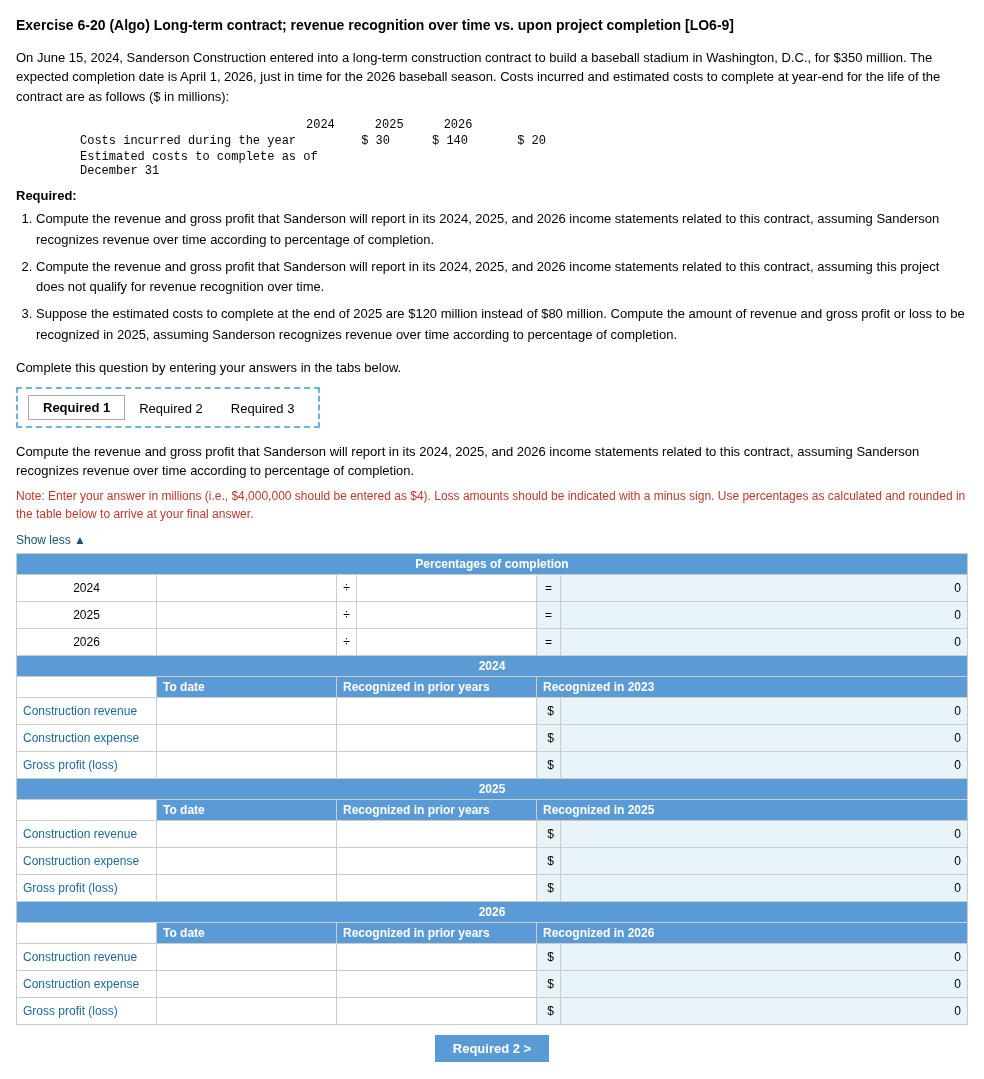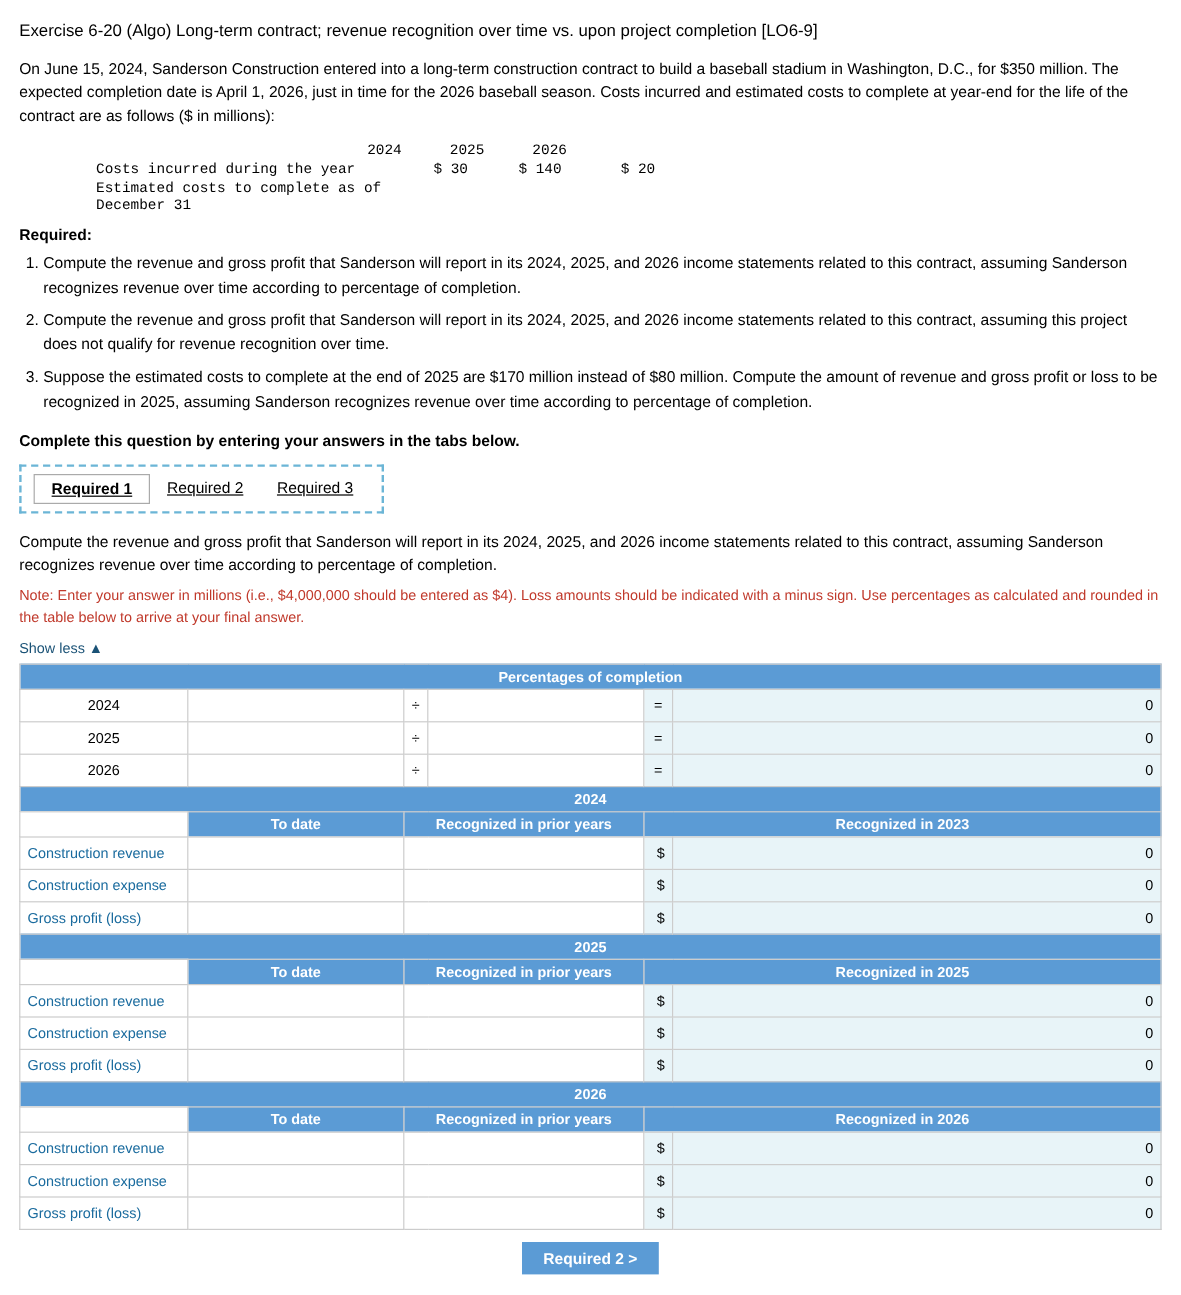--- a/index.html
+++ b/index.html
@@ -5,21 +5,21 @@
     * { box-sizing: border-box; margin: 0; padding: 0; }
     body {
       font-family: Arial, sans-serif;
       font-size: 13px;
       background: #fff;
       color: #000;
       padding: 16px;
       width: 984px;
     }
     .title {
-      font-weight: normal;
+      font-weight: bold;
       font-size: 14px;
       margin-bottom: 12px;
       line-height: 1.4;
     }
     .intro {
       font-size: 13px;
       line-height: 1.5;
       margin-bottom: 12px;
     }
     .data-table {
@@ -59,31 +59,30 @@
       margin: 6px 0 12px 0;
     }
     .requirements ol {
       margin-left: 20px;
       line-height: 1.6;
     }
     .requirements li {
       margin-bottom: 6px;
     }
     .complete-label {
-      font-weight: bold;
+      font-weight: normal;
       margin: 14px 0 12px 0;
     }
     .tabs-container {
       border: 2px dashed #6bb5d6;
       display: inline-flex;
-      align-items: flex-start;
+      align-items: flex-end;
       padding: 6px 10px;
       margin-bottom: 14px;
       gap: 0;
-      text-decoration: underline;
     }
     .tab {
       padding: 4px 14px;
       font-size: 13px;
       cursor: pointer;
       color: #000;
     }
     .tab.active {
       background: #fff;
       border: 1px solid #aaa;
@@ -130,21 +129,20 @@
     .year-header {
       background: #5b9bd5;
       color: #fff;
       text-align: center;
       font-weight: bold;
       padding: 3px;
     }
     .col-header {
       background: #5b9bd5;
       color: #fff;
-      text-align: center;
       font-weight: bold;
       padding: 3px 6px;
     }
     .row-label-cell {
       font-size: 12px;
       color: #1a6b9e;
       padding: 3px 6px;
       width: 140px;
     }
     .input-cell {
@@ -245,21 +243,21 @@
 </div>
 
 
 <div class="required-label">Required:</div>
 
 
 <div class="requirements">
   <ol>
     <li>Compute the revenue and gross profit that Sanderson will report in its 2024, 2025, and 2026 income statements related to this contract, assuming Sanderson recognizes revenue over time according to percentage of completion.</li>
     <li>Compute the revenue and gross profit that Sanderson will report in its 2024, 2025, and 2026 income statements related to this contract, assuming this project does not qualify for revenue recognition over time.</li>
-    <li>Suppose the estimated costs to complete at the end of 2025 are $170 million instead of $80 million. Compute the amount of revenue and gross profit or loss to be recognized in 2025, assuming Sanderson recognizes revenue over time according to percentage of completion.</li>
+    <li>Suppose the estimated costs to complete at the end of 2025 are $120 million instead of $80 million. Compute the amount of revenue and gross profit or loss to be recognized in 2025, assuming Sanderson recognizes revenue over time according to percentage of completion.</li>
   </ol>
 </div>
 
 
 <div class="complete-label">Complete this question by entering your answers in the tabs below.</div>
 
 
 <div class="tabs-container">
   <div class="tab active">Required 1</div>
   <div class="tab">Required 2</div>

